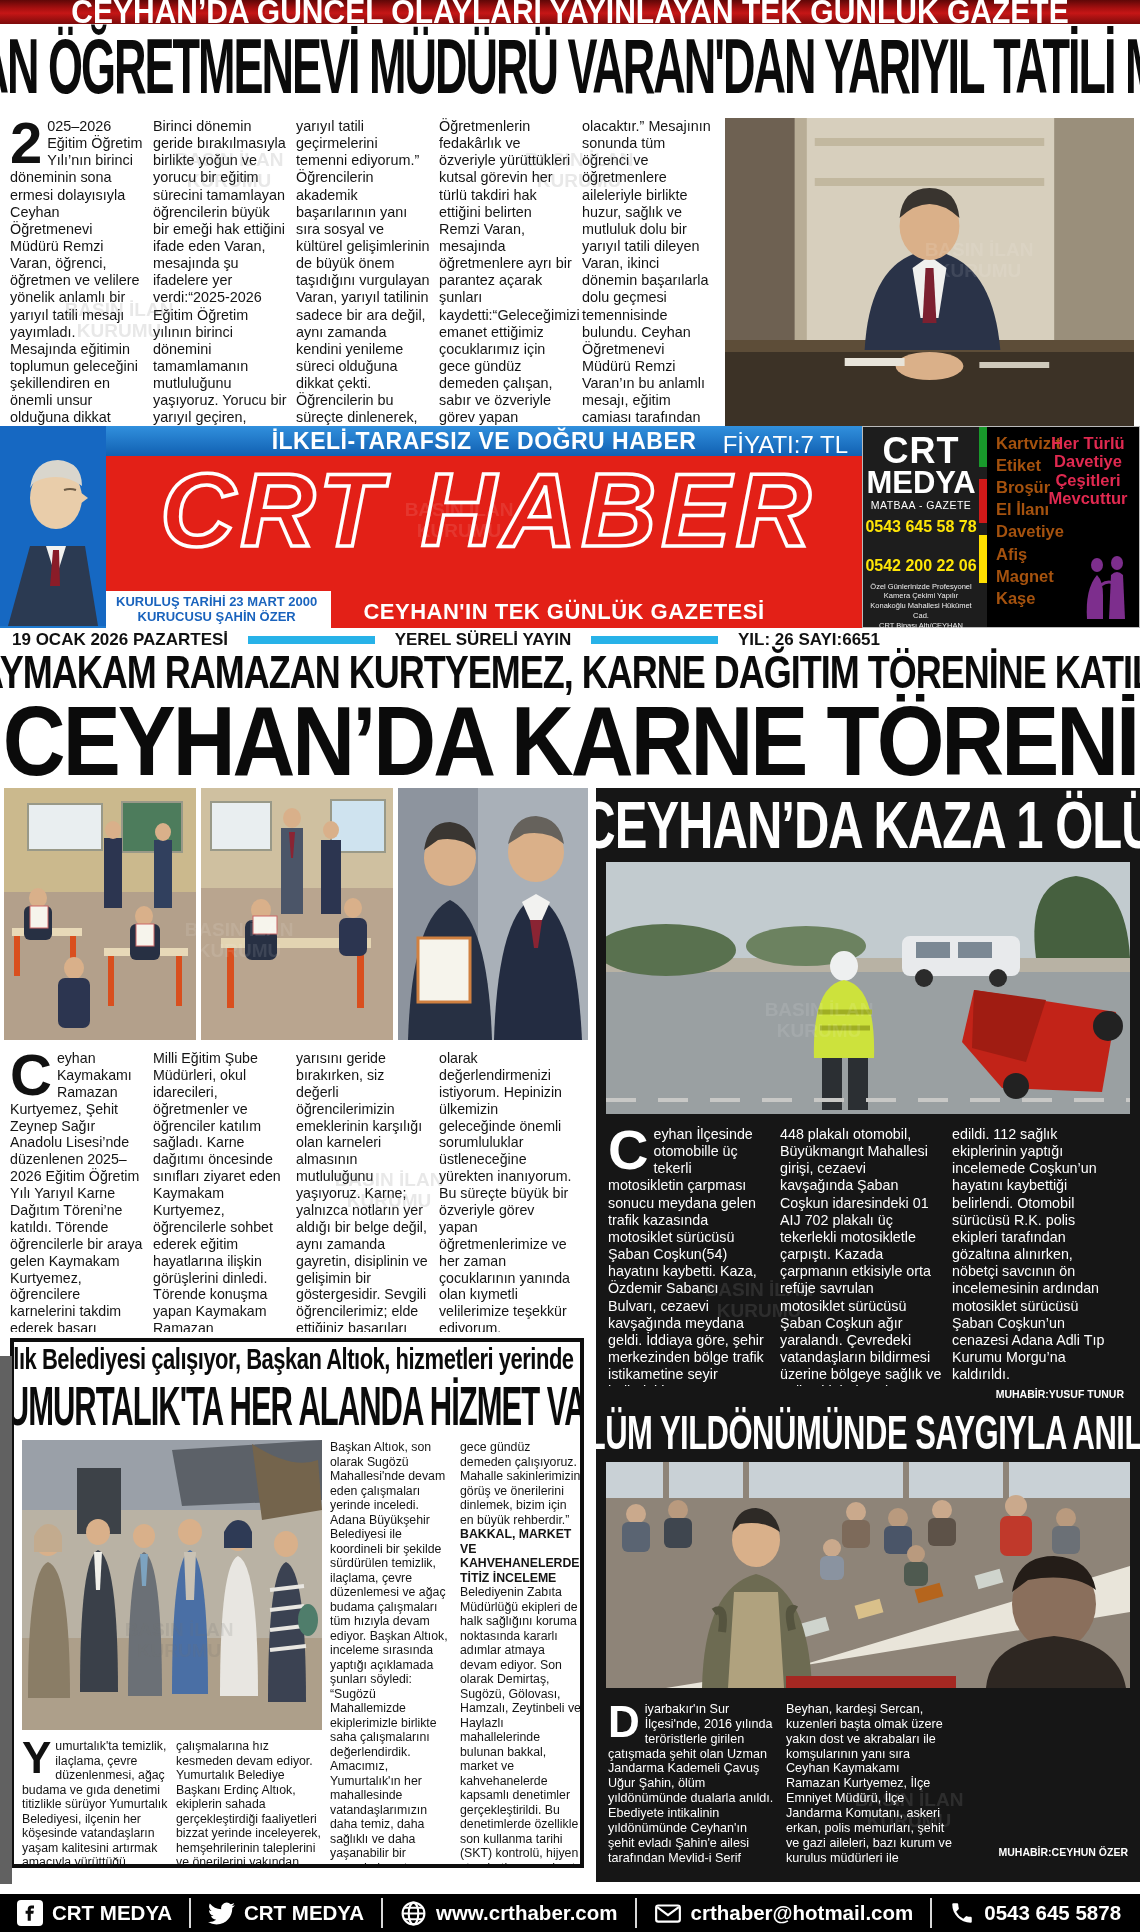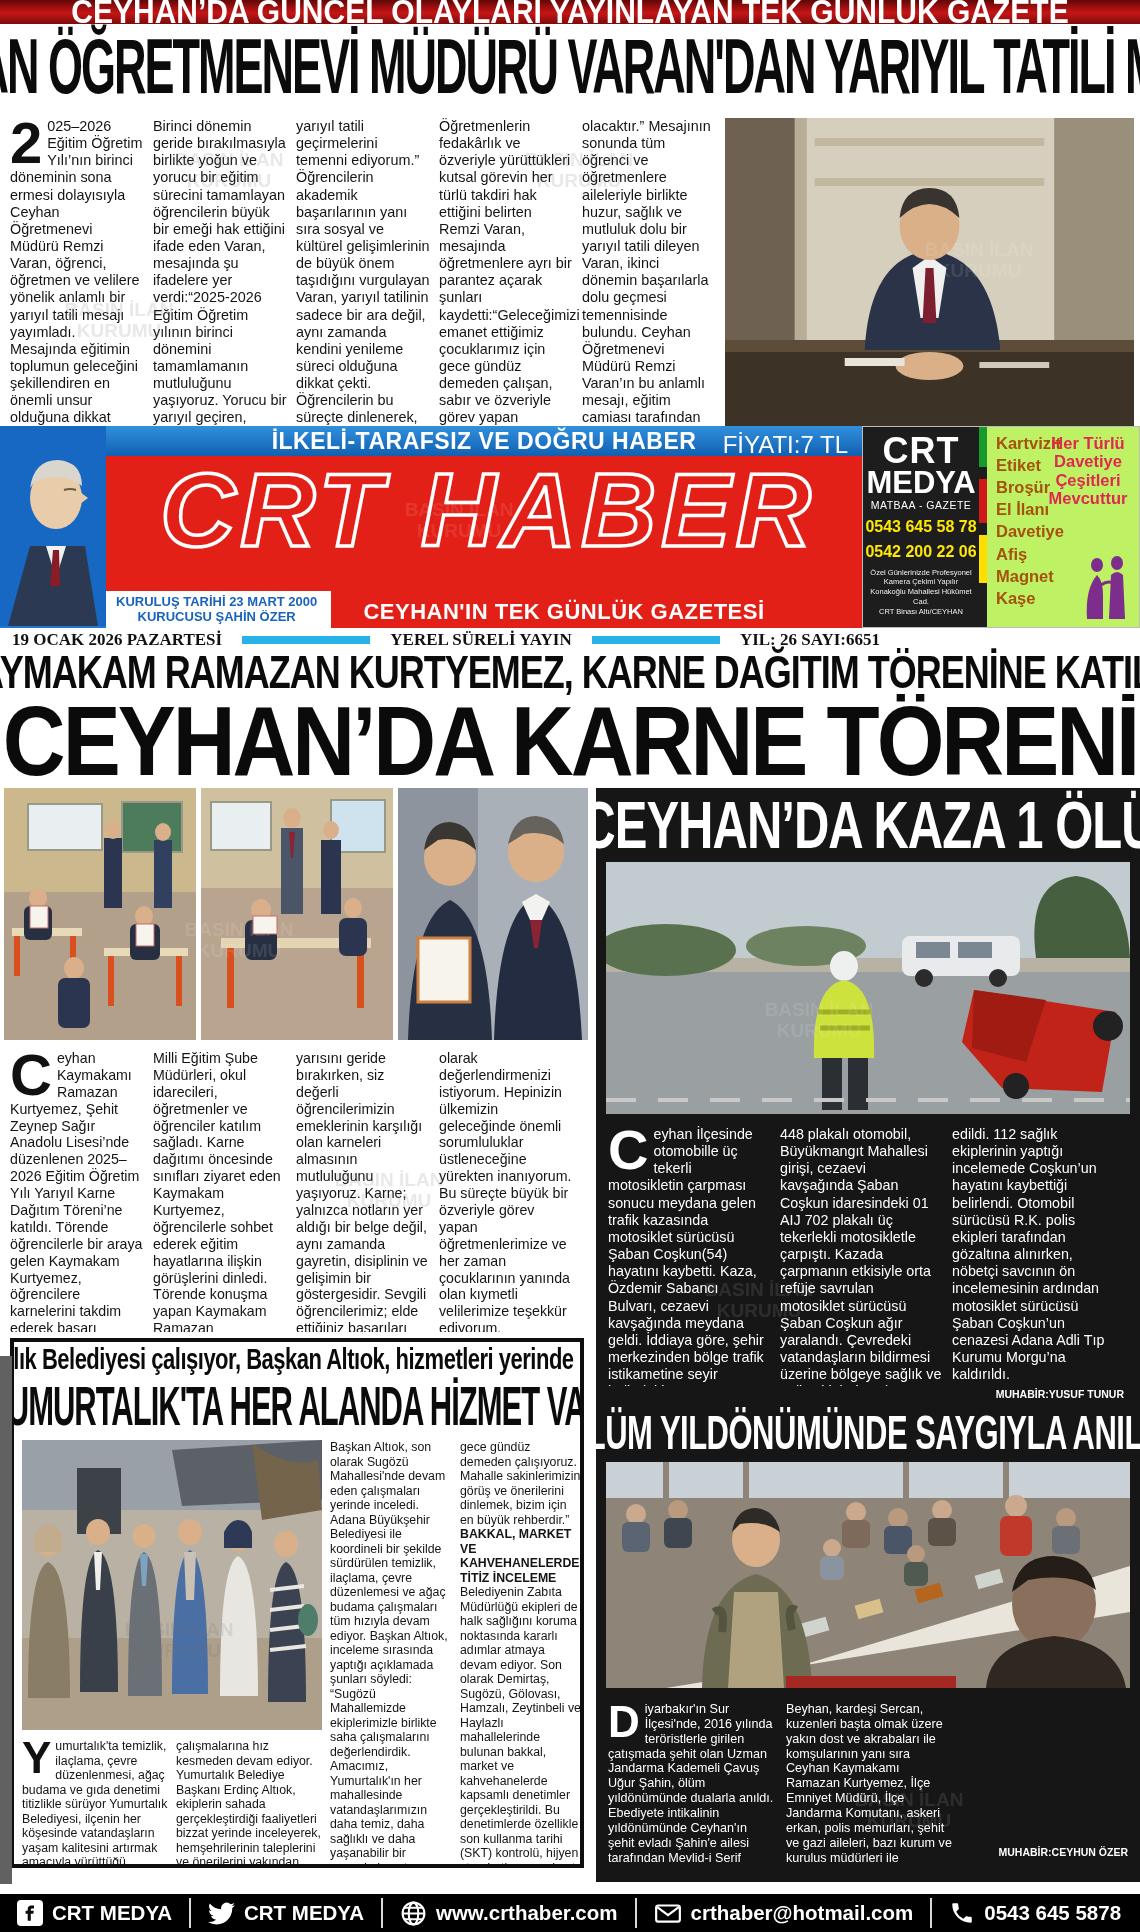--- a/index.html
+++ b/index.html
@@ -28,35 +28,35 @@
   .mh-center { width:756px; flex:none; display:flex; flex-direction:column; }
   .mh-blue { height:30px; background:linear-gradient(180deg,#3190dd,#1160b2); position:relative; display:flex; align-items:center; justify-content:center; }
   .mh-slogan { color:#fff; font-weight:bold; font-size:23px; letter-spacing:0.5px; }
   .mh-price { position:absolute; right:14px; top:5px; color:#fff; font-weight:normal; font-size:24px; }
   .mh-red { flex:1; background:#e32017; position:relative; overflow:hidden; }
   .mh-logo { position:absolute; left:8px; right:0; top:0px; text-align:center; font-weight:bold; font-style:italic; font-size:104px; letter-spacing:5px; color:#e32017; -webkit-text-stroke:3.5px #ffffff; white-space:nowrap; line-height:1.05; }
   .mh-founded { position:absolute; left:0; bottom:0; background:#fff; padding:3px 14px 3px 10px; text-align:center; }
   .mh-founded div { color:#1a63bd; font-weight:bold; font-size:13px; line-height:1.2; }
   .mh-tagline { position:absolute; left:200px; right:40px; bottom:3px; text-align:center; color:#fff; font-weight:bold; font-size:22px; letter-spacing:0.5px; }
 
-  .mh-ad { flex:1; display:flex; border:1px solid #bbb; background:#bef264; }
+  .mh-ad { flex:1; display:flex; border:1px solid #bbb; background:#000000; }
   .ad-left { width:116px; flex:none; background:#1d1d1d; color:#fff; text-align:center; padding-top:8px; }
   .ad-crt { font-size:36px; font-weight:bold; line-height:0.9; letter-spacing:1px; }
   .ad-medya { font-size:31px; font-weight:bold; line-height:1.0; }
   .ad-sub { font-size:10.5px; letter-spacing:0.5px; margin-top:1px; }
   .ad-phone { color:#ffe607; font-weight:bold; font-size:16px; margin-top:5px; line-height:1.35; }
   .ad-note { color:#eee; font-size:7.5px; line-height:1.3; margin-top:5px; }
   .ad-tabs { width:8px; flex:none; background:linear-gradient(180deg,#18992b 0%,#18992b 20%,#1d1d1d 20%,#1d1d1d 26%,#d01919 26%,#d01919 48%,#1d1d1d 48%,#1d1d1d 54%,#ffdf00 54%,#ffdf00 78%,#1d1d1d 78%,#1d1d1d 100%); }
   .ad-right { flex:1; position:relative; padding:5px 4px 0 9px; }
   .svc { color:#a5520e; font-weight:bold; font-size:16.5px; line-height:1.34; }
   .ad-promo { position:absolute; right:3px; top:7px; width:96px; text-align:center; color:#e02950; font-weight:bold; font-size:16.5px; line-height:1.12; }
   .wedding { position:absolute; right:2px; bottom:2px; }
 
   
-  .daterow { height:24px; width:880px; display:flex; align-items:center; padding-left:12px; font-weight:bold; font-size:17px; color:#111;font-family:Liberation Serif, serif; }
+  .daterow { height:24px; width:880px; display:flex; align-items:center; padding-left:12px; font-weight:bold; font-size:17px; color:#111; }
   .cyanbar { height:8px; flex:1; background:#27b2e8; margin:0 20px; }
   .daterow span { white-space:nowrap; }
 
   
   .kicker2 { height:42px; display:flex; align-items:center; justify-content:center; }
   .kicker2 .cond { font-size:36px; letter-spacing:-1px; transform:scaleY(1.28); }
   .headline2 { height:94px; display:flex; align-items:center; justify-content:center; overflow:hidden; }
   .headline2 .cond { font-size:87px; letter-spacing:-3px; transform:scaleY(1.12); }
 
   
@@ -199,21 +199,21 @@
         </div>
         <div class="mh-tagline">CEYHAN'IN TEK GÜNLÜK GAZETESİ</div>
       </div>
     </div>
     <div class="mh-ad">
       <div class="ad-left">
         <div class="ad-crt">CRT</div>
         <div class="ad-medya">MEDYA</div>
         <div class="ad-sub">MATBAA - GAZETE</div>
         <div class="ad-phone">0543 645 58 78</div>
-        <div class="ad-phone" style="margin-top:3px;">0542 200 22 06</div>
+        <div class="ad-phone" style="margin-top:17px;">0542 200 22 06</div>
         <div class="ad-note">
           <div>Özel Günlerinizde Profesyonel</div>
           <div>Kamera Çekimi Yapılır</div>
           <div>Konakoğlu Mahallesi Hükümet Cad.</div>
           <div>CRT Binası Altı/CEYHAN</div>
         </div>
       </div>
       <div class="ad-tabs"></div>
       <div class="ad-right">
         <div class="svc">Kartvizit</div>

